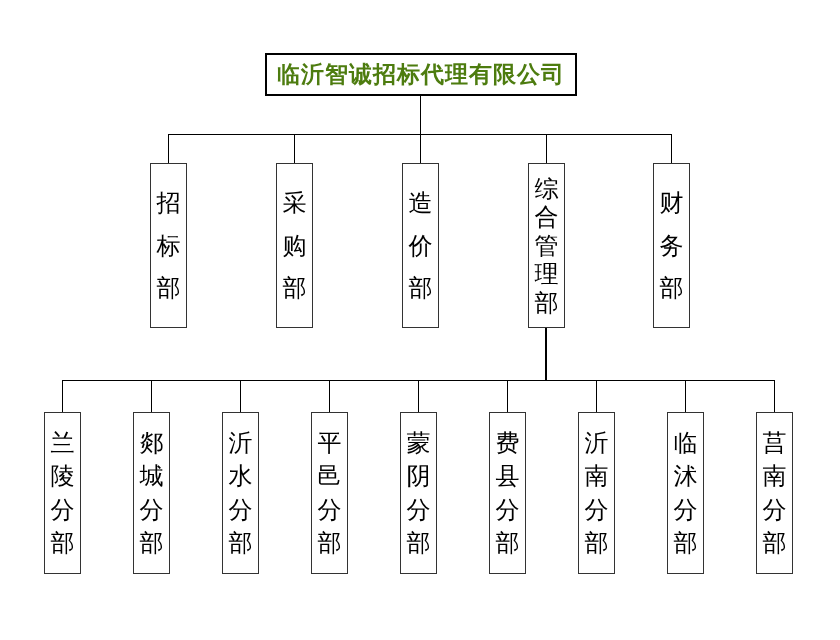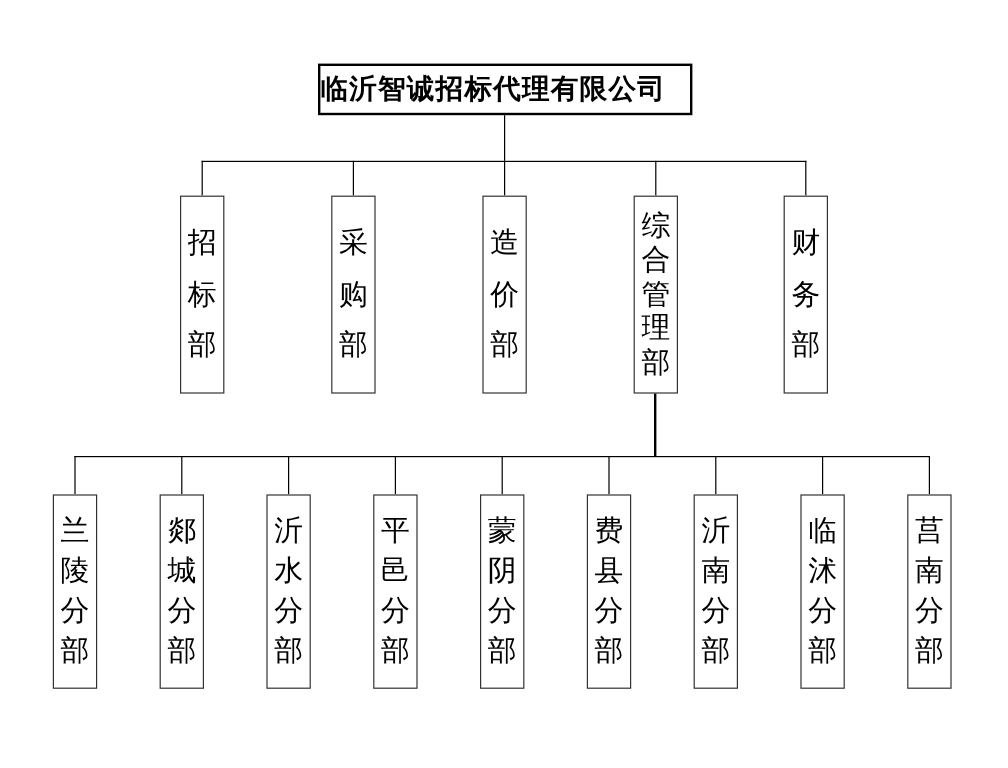--- a/index.html
+++ b/index.html
@@ -12,24 +12,25 @@
     font-family: "Liberation Serif", "DejaVu Serif", serif;
   }
   .root-box {
     position: absolute;
     left: 265px; top: 53px;
     width: 312px; height: 43px;
     border: 2px solid #000000;
     box-sizing: border-box;
     display: flex;
     align-items: center;
+    justify-content: center;
     font-family: "Liberation Sans", "DejaVu Sans", sans-serif;
     font-weight: bold;
     font-size: 23px;
-    color: #000000;
+    color: #4d7c0f;
     letter-spacing: 1px;
     white-space: nowrap;
   }
   .line {
     position: absolute;
     background: #000000;
   }
   .vbox {
     position: absolute;
     width: 37px;

